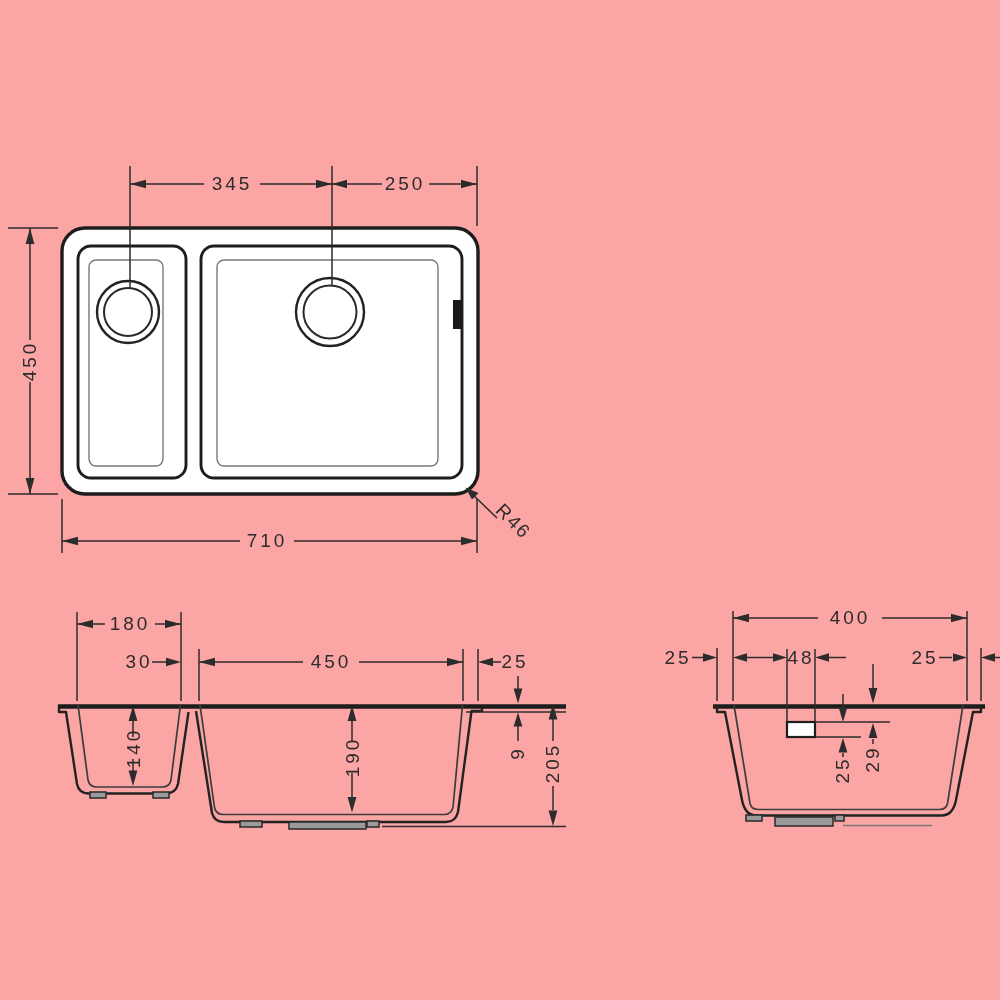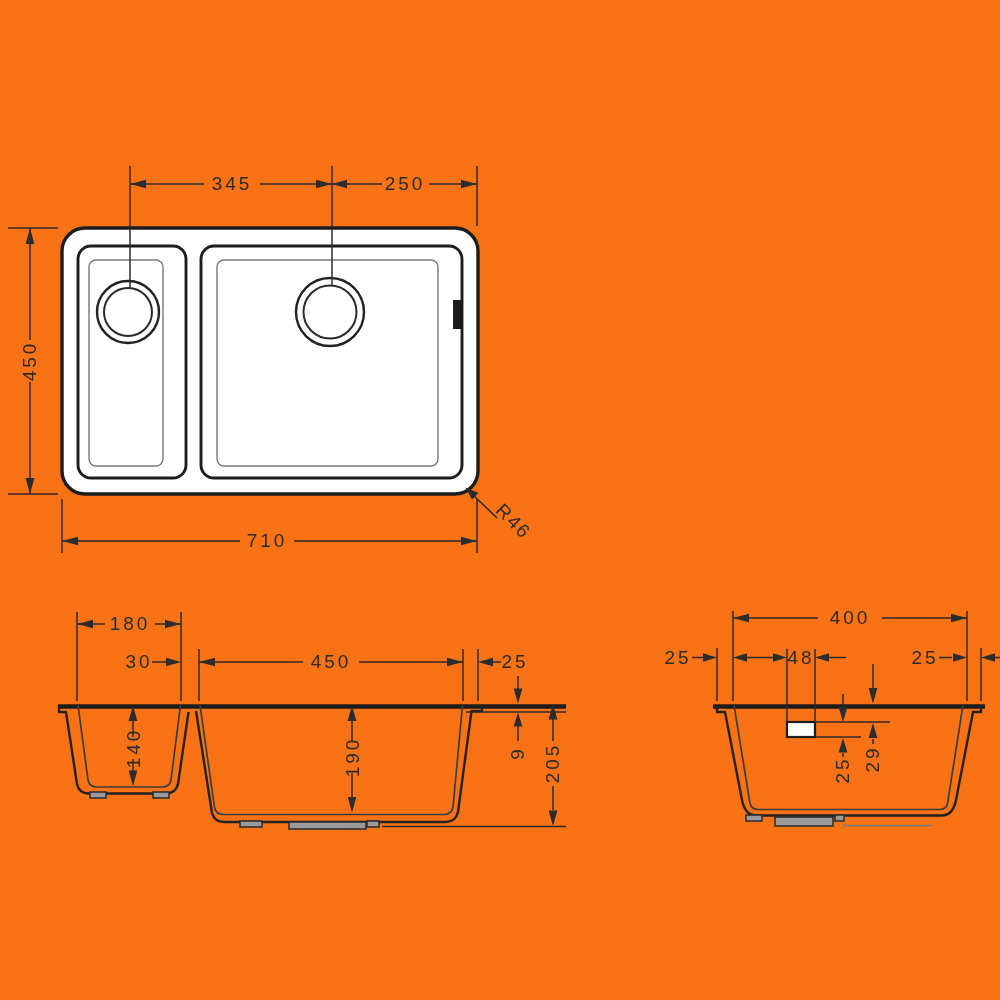--- a/index.html
+++ b/index.html
@@ -1,16 +1,16 @@
 <!DOCTYPE html>
 <html><head>
 <meta charset="utf-8">
 <style>
   html,body{margin:0;padding:0;background:#ffffff;}
-  .page{width:1000px;height:1000px;position:relative;background:#f97316;overflow:hidden;}
+  .page{width:1000px;height:1000px;position:relative;background:#fca5a5;overflow:hidden;}
   svg{display:block;}
   
   .o3  {fill:#ffffff;stroke:#1d1d1d;stroke-width:3.4;}
   .o28 {fill:#ffffff;stroke:#1d1d1d;stroke-width:2.9;}
   .w24 {fill:none;stroke:#222222;stroke-width:2.4;stroke-linejoin:round;}
   .w2  {fill:none;stroke:#2a2a2a;stroke-width:2;}
   .w17 {fill:none;stroke:#3c3c3c;stroke-width:1.7;stroke-linejoin:round;}
   .t   {fill:none;stroke:#787878;stroke-width:1.4;}
   .rim {fill:none;stroke:#1d1d1d;stroke-width:4.6;}
   .pad {fill:#9a9a9a;stroke:#2a2a2a;stroke-width:1.5;}

